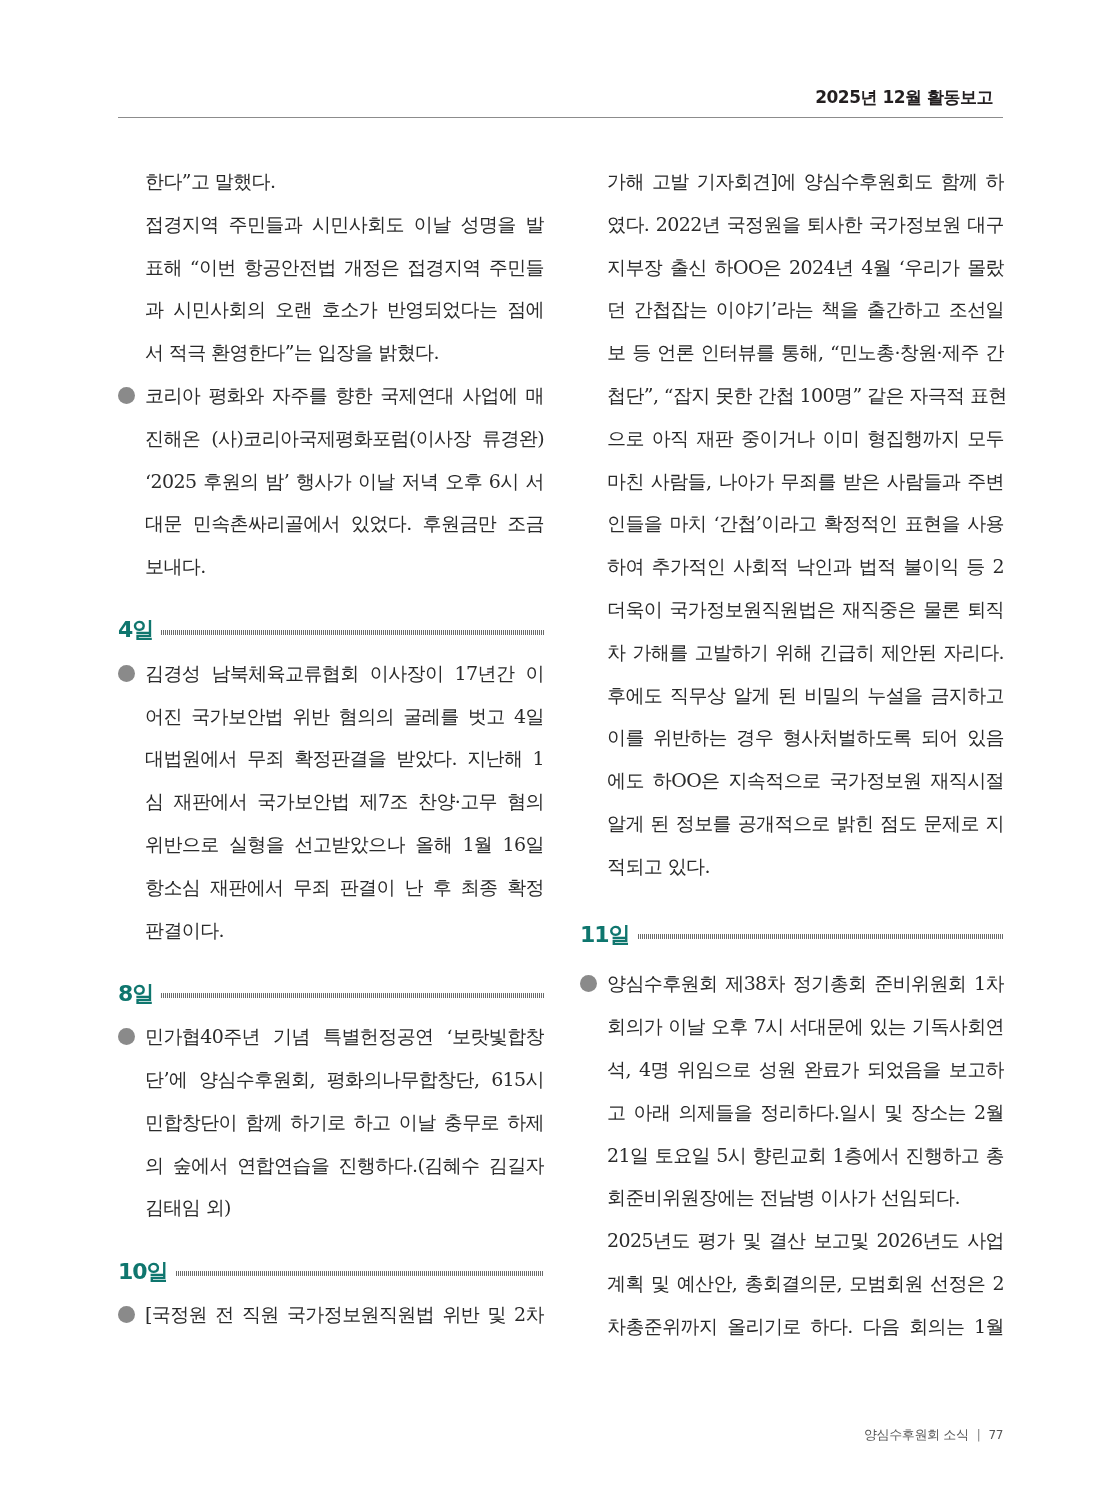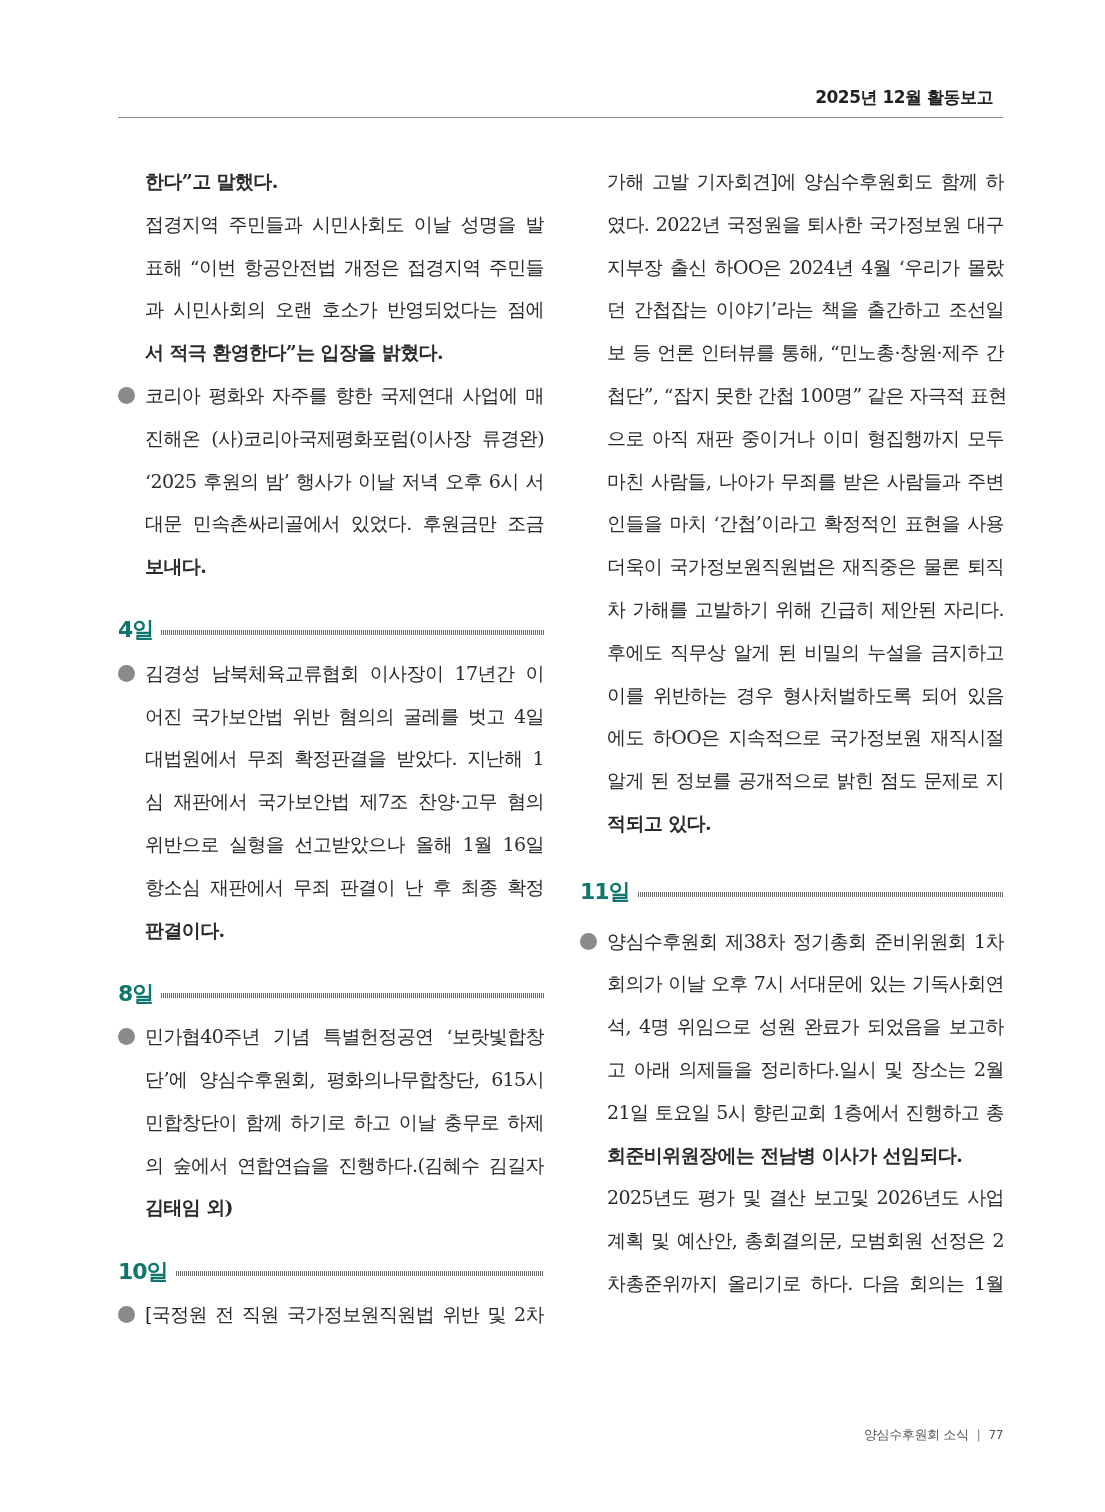--- a/index.html
+++ b/index.html
@@ -21,21 +21,21 @@
       position: absolute; top: 160px;
     }
     .col-left { left: 118px; width: 426px; }
     .col-right { left: 580px; width: 424px; }
     .line {
       height: 42.8px; line-height: 42.8px; font-size: 19px;
       white-space: nowrap; text-align: justify; text-align-last: justify;
       letter-spacing: -0.6px; color: #2a2a2a;
     }
     .line.indent { padding-left: 27px; }
-    .line.last { text-align-last: left; font-weight: bold; }
+    .line.last { text-align-last: left; }
     .bullet-line { position: relative; padding-left: 27px; }
     .bullet {
       position: absolute; left: 0; top: 13px;
       width: 17px; height: 17px; border-radius: 50%;
       background: #8a8a8a;
     }
     .day-heading {
       display: flex; align-items: center; height: 42.8px; margin-top: 21px;
     }
     .day-label {
@@ -119,20 +119,21 @@
 <div class="column col-right">
   <div class="line indent">가해 고발 기자회견]에 양심수후원회도 함께 하</div>
   <div class="line indent">였다. 2022년 국정원을 퇴사한 국가정보원 대구</div>
   <div class="line indent">지부장 출신 하OO은 2024년 4월 ‘우리가 몰랐</div>
   <div class="line indent">던 간첩잡는 이야기’라는 책을 출간하고 조선일</div>
   <div class="line indent">보 등 언론 인터뷰를 통해, “민노총·창원·제주 간</div>
   <div class="line indent">첩단”, “잡지 못한 간첩 100명” 같은 자극적 표현</div>
   <div class="line indent">으로 아직 재판 중이거나 이미 형집행까지 모두</div>
   <div class="line indent">마친 사람들, 나아가 무죄를 받은 사람들과 주변</div>
   <div class="line indent">인들을 마치 ‘간첩’이라고 확정적인 표현을 사용</div>
+  <div class="line indent">하여 추가적인 사회적 낙인과 법적 불이익 등 2</div>
   <div class="line indent">더욱이 국가정보원직원법은 재직중은 물론 퇴직</div>
   <div class="line indent">차 가해를 고발하기 위해 긴급히 제안된 자리다.</div>
   <div class="line indent">후에도 직무상 알게 된 비밀의 누설을 금지하고</div>
   <div class="line indent">이를 위반하는 경우 형사처벌하도록 되어 있음</div>
   <div class="line indent">에도 하OO은 지속적으로 국가정보원 재직시절</div>
   <div class="line indent">알게 된 정보를 공개적으로 밝힌 점도 문제로 지</div>
   <div class="line indent last">적되고 있다.</div>
 
   <div class="day-heading" style="margin-top:26px;">
     <span class="day-label">11일</span>

